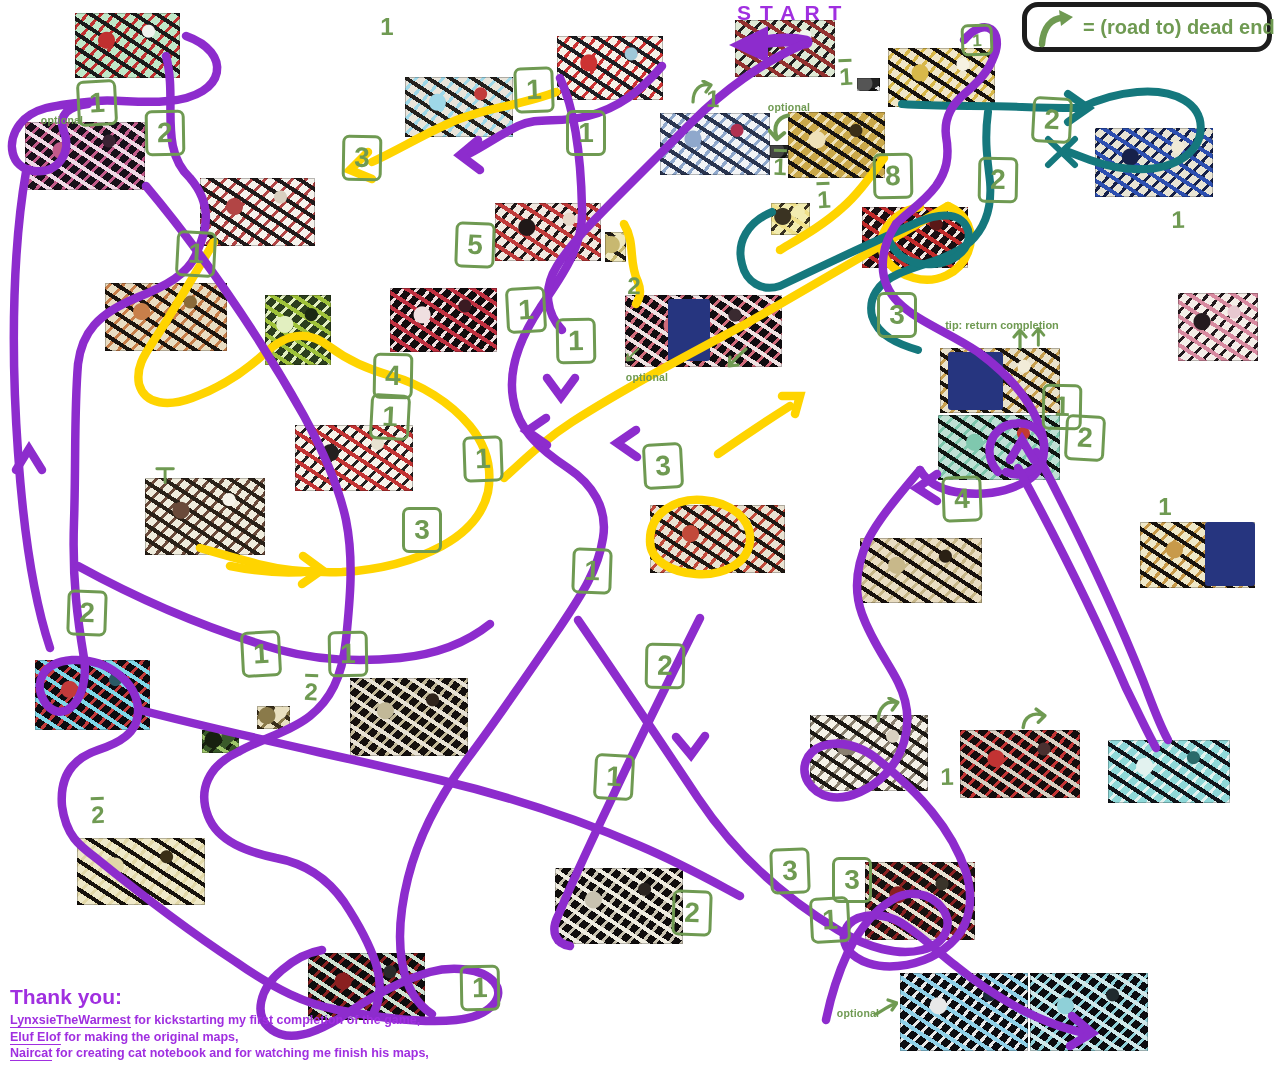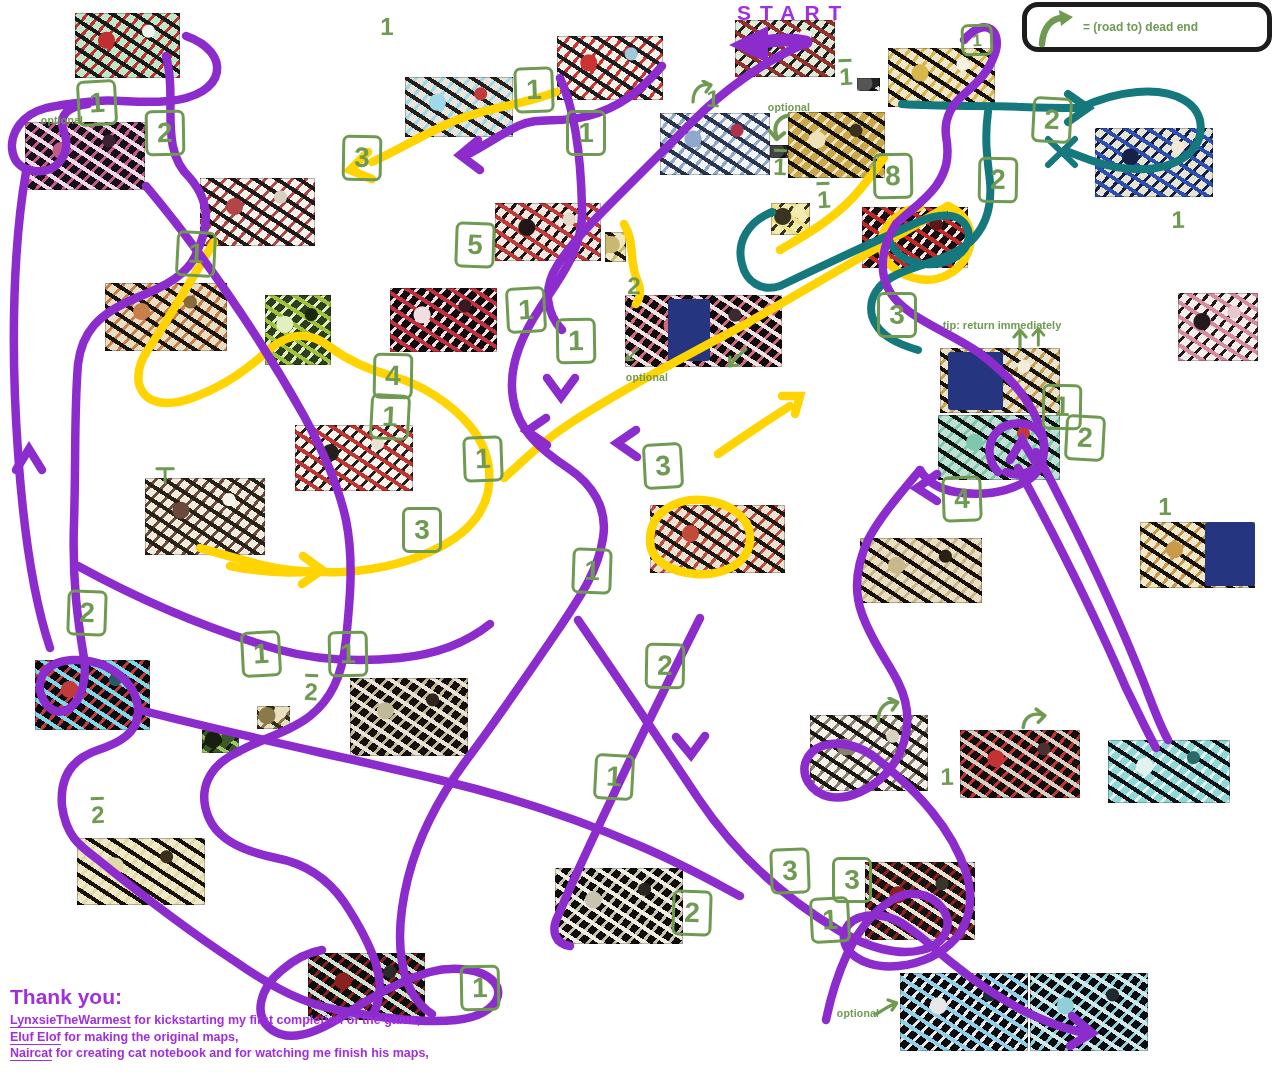--- a/index.html
+++ b/index.html
@@ -21,21 +21,21 @@
        font-size:10.5px;letter-spacing:.2px;}
   .garrow{position:absolute;transform:translate(-50%,-50%);}
   .garrow svg{display:block;stroke:var(--green);stroke-width:3.2;fill:none;stroke-linecap:round;stroke-linejoin:round;}
   #start-label{position:absolute;left:737px;top:1px;width:110px;color:var(--tpurple);
        font-weight:bold;font-size:21px;letter-spacing:9px;}
   #tip-label{position:absolute;left:1002px;top:319px;transform:translate(-50%,0);color:var(--green);
        font-weight:bold;font-size:11px;white-space:nowrap;}
   #legend{position:absolute;left:1022px;top:2px;width:250px;height:50px;border:5px solid #1d1d1d;
        border-radius:16px;display:flex;align-items:center;gap:8px;padding:0 8px;box-sizing:border-box;background:#fff;}
   #legend svg{flex:0 0 auto;stroke:var(--green);fill:none;stroke-width:6.5;stroke-linecap:round;}
-  #legend .lg-text{color:var(--green);font-weight:bold;font-size:12px;white-space:nowrap;}
+  #legend .lg-text{color:var(--green);font-weight:bold;font-size:20px;white-space:nowrap;}
   #thanks{position:absolute;left:10px;top:985px;color:var(--tpurple);}
   #thanks .t-title{font-weight:bold;font-size:21px;margin-bottom:3px;}
   #thanks .t-line{font-weight:bold;font-size:12.5px;line-height:16.5px;}
   #thanks .u{border-bottom:1.6px solid var(--tpurple);}
 </style>
 </head>
 <body>
 
 <div id="canvas">
 
@@ -138,21 +138,21 @@
       <polyline points="16,470 29,449 42,470"></polyline>
       <polyline points="1010,460 1022,440 1034,460"></polyline>
       <polyline points="937,474 917,488 937,501"></polyline>
       <polyline points="676,737 691,755 705,736"></polyline>
       <polyline points="1072,1016 1092,1033 1070,1046"></polyline>
     </g>
   </svg>
 
   <div id="anno-layer">
     <div id="start-label">START</div>
-    <div id="tip-label">tip: return immediately</div>
+    <div id="tip-label">tip: return completion</div>
     <div id="legend">
       <svg width="40" height="42" viewBox="0 0 40 42">
         <path d="M7,38 C8,22 16,12 28,12"></path>
         <polygon points="24,4 38,11 26,20" fill="#6f9a52" stroke="none"></polygon>
       </svg>
       <span class="lg-text">= (road to) dead end</span>
     </div>
     <div id="thanks">
       <div class="t-title">Thank you:</div>
       <div id="thanks-lines">

